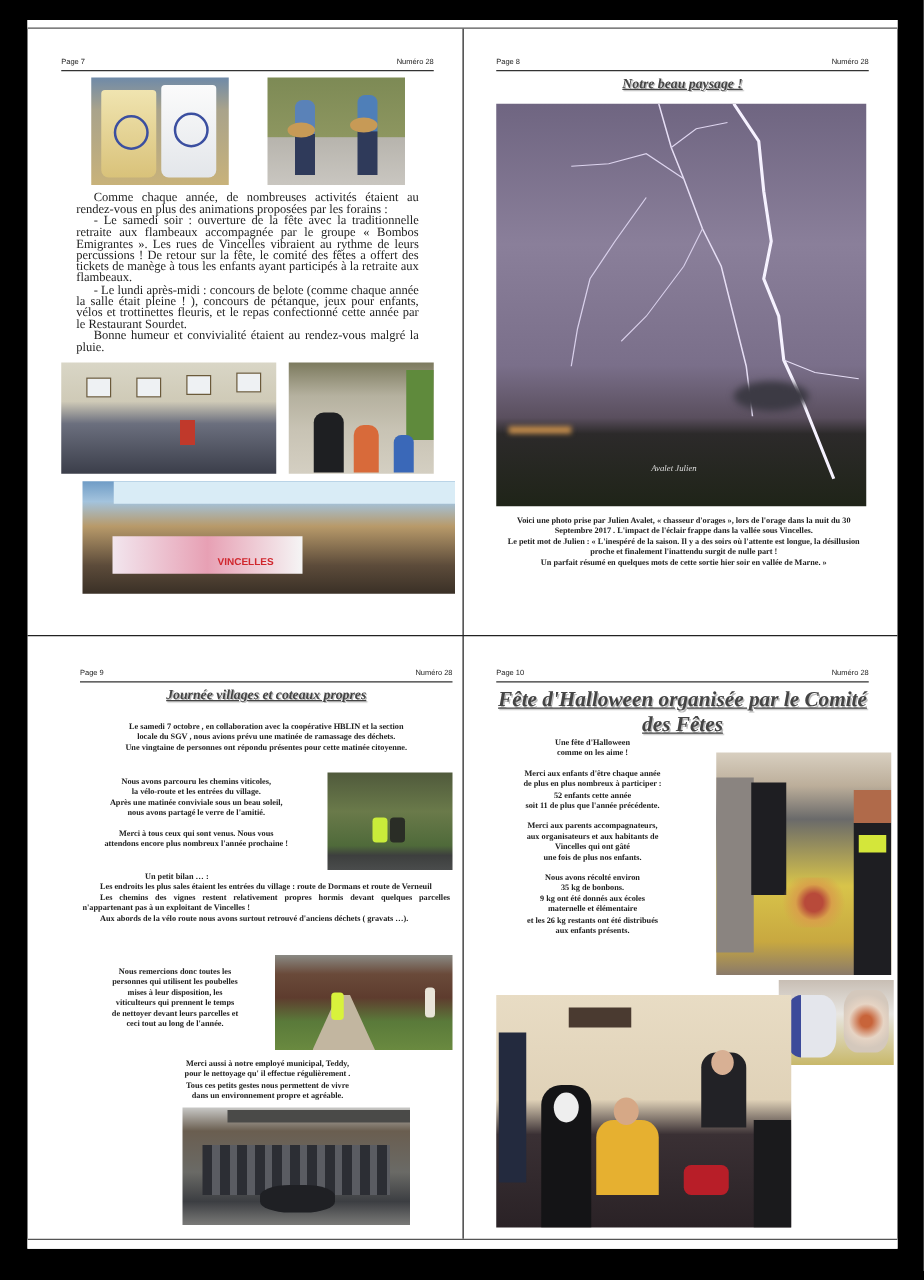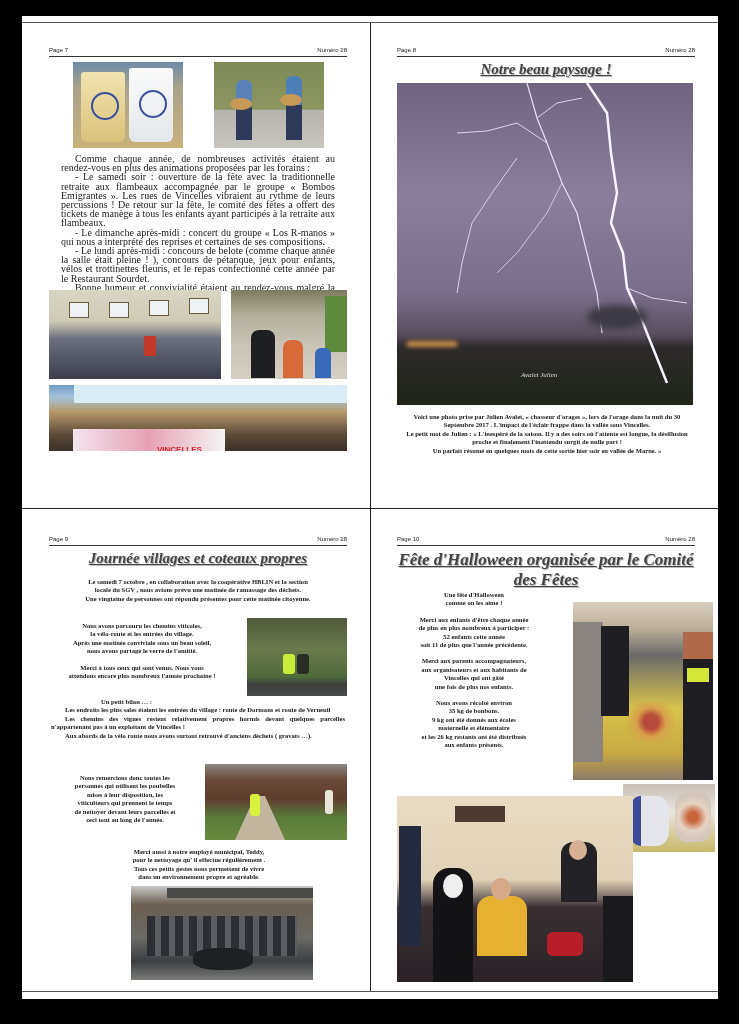--- a/index.html
+++ b/index.html
@@ -4,21 +4,21 @@
 <style>
   html,body{margin:0;padding:0;}
   body{width:739px;height:1024px;background:#000;position:relative;overflow:hidden;font-family:"Liberation Serif",serif;}
   .sheet{position:absolute;left:22px;top:16px;width:696px;height:983px;background:#fff;}
   .topstrip{position:absolute;left:0;top:0;width:696px;height:6px;border-bottom:1px solid #555;background:#fff;}
   .botstrip{position:absolute;left:0;bottom:0;width:696px;height:7px;border-top:1px solid #555;background:#fff;}
   .vdiv{position:absolute;left:348px;top:7px;width:1px;height:970px;background:#222;}
   .hdiv{position:absolute;left:0;top:492px;width:696px;height:1px;background:#222;}
   .page{position:absolute;width:298px;}
   .hdr{display:flex;justify-content:space-between;font-family:"Liberation Sans",sans-serif;font-size:6px;color:#222;padding-bottom:3px;border-bottom:1px solid #333;}
-  .title{text-align:center;font-style:italic;font-weight:bold;text-decoration:underline;color:#444;font-size:15px;margin-top:4px;text-shadow:1px 1px 0 #bbb;}
+  .title{text-align:center;font-style:italic;font-weight:bold;text-decoration:underline;color:#444;font-size:11px;margin-top:4px;text-shadow:1px 1px 0 #bbb;}
   .body{font-size:10px;line-height:9.2px;color:#222;text-align:justify;}
   .bodyb{font-size:6.6px;line-height:8.4px;font-weight:bold;color:#222;text-align:center;}
   .photo{position:absolute;overflow:hidden;}
   p{margin:0;}
   .ind{text-indent:14px;}
 </style>
 </head>
 <body>
 
 <div class="sheet">
@@ -40,38 +40,37 @@
     </div>
     <div class="photo" style="left:165px;top:15px;width:110px;height:86px;background:linear-gradient(180deg,#7d8a55 0%,#8d9660 55%,#b7b4ad 56%,#c9c6c0 100%);">
       <div style="position:absolute;left:22px;top:18px;width:16px;height:60px;background:linear-gradient(#5a82b8 0,#5a82b8 45%,#2f3a5a 46%);border-radius:6px 6px 0 0;"></div>
       <div style="position:absolute;left:72px;top:14px;width:16px;height:64px;background:linear-gradient(#4f7fb8 0,#4f7fb8 45%,#2f3a5a 46%);border-radius:6px 6px 0 0;"></div>
       <div style="position:absolute;left:16px;top:36px;width:22px;height:12px;background:#c79a56;border-radius:50%;"></div>
       <div style="position:absolute;left:66px;top:32px;width:22px;height:12px;background:#c79a56;border-radius:50%;"></div>
     </div>
     <div class="body" style="position:absolute;left:12px;top:107px;width:274px;">
       <p class="ind">Comme chaque année, de nombreuses activités étaient au rendez-vous en plus des animations proposées par les forains :</p>
       <p class="ind">- Le samedi soir : ouverture de la fête avec la traditionnelle retraite aux flambeaux accompagnée par le groupe « Bombos Emigrantes ». Les rues de Vincelles vibraient au rythme de leurs percussions !  De retour sur la fête, le comité des fêtes a offert des tickets de manège à tous les enfants ayant participés à la retraite aux flambeaux.</p>
-      <p class="ind">- Le dimanche après-midi : concert  du groupe « Los R-manos » qui nous a interprété des reprises et certaines de ses compositions.</p>
       <p class="ind">- Le lundi après-midi : concours de belote (comme chaque année la salle était pleine ! ), concours de pétanque, jeux pour enfants, vélos et trottinettes fleuris, et le repas confectionné cette année par le Restaurant Sourdet.</p>
       <p class="ind">Bonne humeur et convivialité étaient au rendez-vous malgré la pluie.</p>
     </div>
     <div class="photo" style="left:0;top:243px;width:172px;height:89px;background:linear-gradient(180deg,#d9d6c6 0%,#cfcab7 35%,#6b6f7e 55%,#3b3e4a 100%);">
       <div style="position:absolute;left:20px;top:12px;width:18px;height:14px;background:#eef1f3;border:1px solid #6b5a3a;"></div>
       <div style="position:absolute;left:60px;top:12px;width:18px;height:14px;background:#eef1f3;border:1px solid #6b5a3a;"></div>
       <div style="position:absolute;left:100px;top:10px;width:18px;height:14px;background:#eef1f3;border:1px solid #6b5a3a;"></div>
       <div style="position:absolute;left:140px;top:8px;width:18px;height:14px;background:#eef1f3;border:1px solid #6b5a3a;"></div>
       <div style="position:absolute;left:95px;top:46px;width:12px;height:20px;background:#c0392b;"></div>
     </div>
     <div class="photo" style="left:182px;top:243px;width:116px;height:89px;background:linear-gradient(180deg,#7c7a5e 0%,#b5b19f 30%,#c8c3b4 60%,#d4cfc2 100%);">
       <div style="position:absolute;right:0;top:6px;width:22px;height:56px;background:#5f8a3c;"></div>
       <div style="position:absolute;left:20px;top:40px;width:24px;height:48px;background:#1e1f22;border-radius:8px 8px 0 0;"></div>
       <div style="position:absolute;left:52px;top:50px;width:20px;height:38px;background:#d86a3a;border-radius:8px 8px 0 0;"></div>
       <div style="position:absolute;left:84px;top:58px;width:16px;height:30px;background:#3a68b8;border-radius:6px 6px 0 0;"></div>
     </div>
-    <div class="photo" style="left:0;top:338px;width:298px;height:66px;background:linear-gradient(180deg,#6f9cc6 0%,#a3c3dd 18%,#b89a6a 40%,#5c4b3a 75%,#3a3026 100%);">
+    <div class="photo" style="left:17px;top:338px;width:298px;height:90px;background:linear-gradient(180deg,#6f9cc6 0%,#a3c3dd 18%,#b89a6a 40%,#5c4b3a 75%,#3a3026 100%);">
       <div style="position:absolute;left:25px;top:0;width:273px;height:18px;background:#d9ecf6;"></div>
       <div style="position:absolute;left:24px;top:44px;width:152px;height:30px;background:linear-gradient(90deg,#f2e6ee,#e7a0b4,#f5f5f5);"></div>
       <span style="position:absolute;left:108px;top:60px;font-family:'Liberation Sans',sans-serif;font-size:8px;font-weight:bold;color:#d0262d;">VINCELLES</span>
     </div>
   </div>
 
   <div class="page" style="left:375px;top:31px;">
     <div class="hdr">
       <span>Page 8</span>
       <span>Numéro  28</span>
@@ -91,21 +90,21 @@
       <div style="position:absolute;left:10px;top:258px;width:50px;height:6px;background:#c08a4a;filter:blur(2px);"></div>
       <span style="position:absolute;left:124px;top:288px;font-style:italic;font-size:7px;color:#ddd;">Avalet Julien</span>
     </div>
     <div class="bodyb" style="position:absolute;left:4px;top:366px;width:292px;">
       <p>Voici une photo prise par Julien Avalet, « chasseur d'orages », lors de l'orage dans la nuit du 30 Septembre 2017 . L'impact de l'éclair frappe dans la vallée sous Vincelles.</p>
       <p>Le petit mot de Julien : « L'inespéré de la saison. Il y a des soirs où l'attente est longue, la désillusion proche et finalement l'inattendu surgit de nulle part !</p>
       <p>Un parfait résumé en quelques mots de cette sortie hier soir en vallée de Marne. »</p>
     </div>
   </div>
 
-  <div class="page" style="left:27px;top:520px;">
+  <div class="page" style="left:42px;top:520px;">
     <div class="hdr">
       <span>Page 9</span>
       <span>Numéro  28</span>
     </div>
     <div class="title">Journée villages et coteaux propres</div>
     <div class="bodyb" style="position:absolute;left:0;top:42px;width:298px;">
       <p>Le samedi 7 octobre , en collaboration avec la coopérative HBLIN et la section</p>
       <p>locale du SGV , nous avions prévu une matinée de ramassage des déchets.</p>
       <p>Une vingtaine de personnes ont répondu présentes pour cette matinée citoyenne.</p>
     </div>

